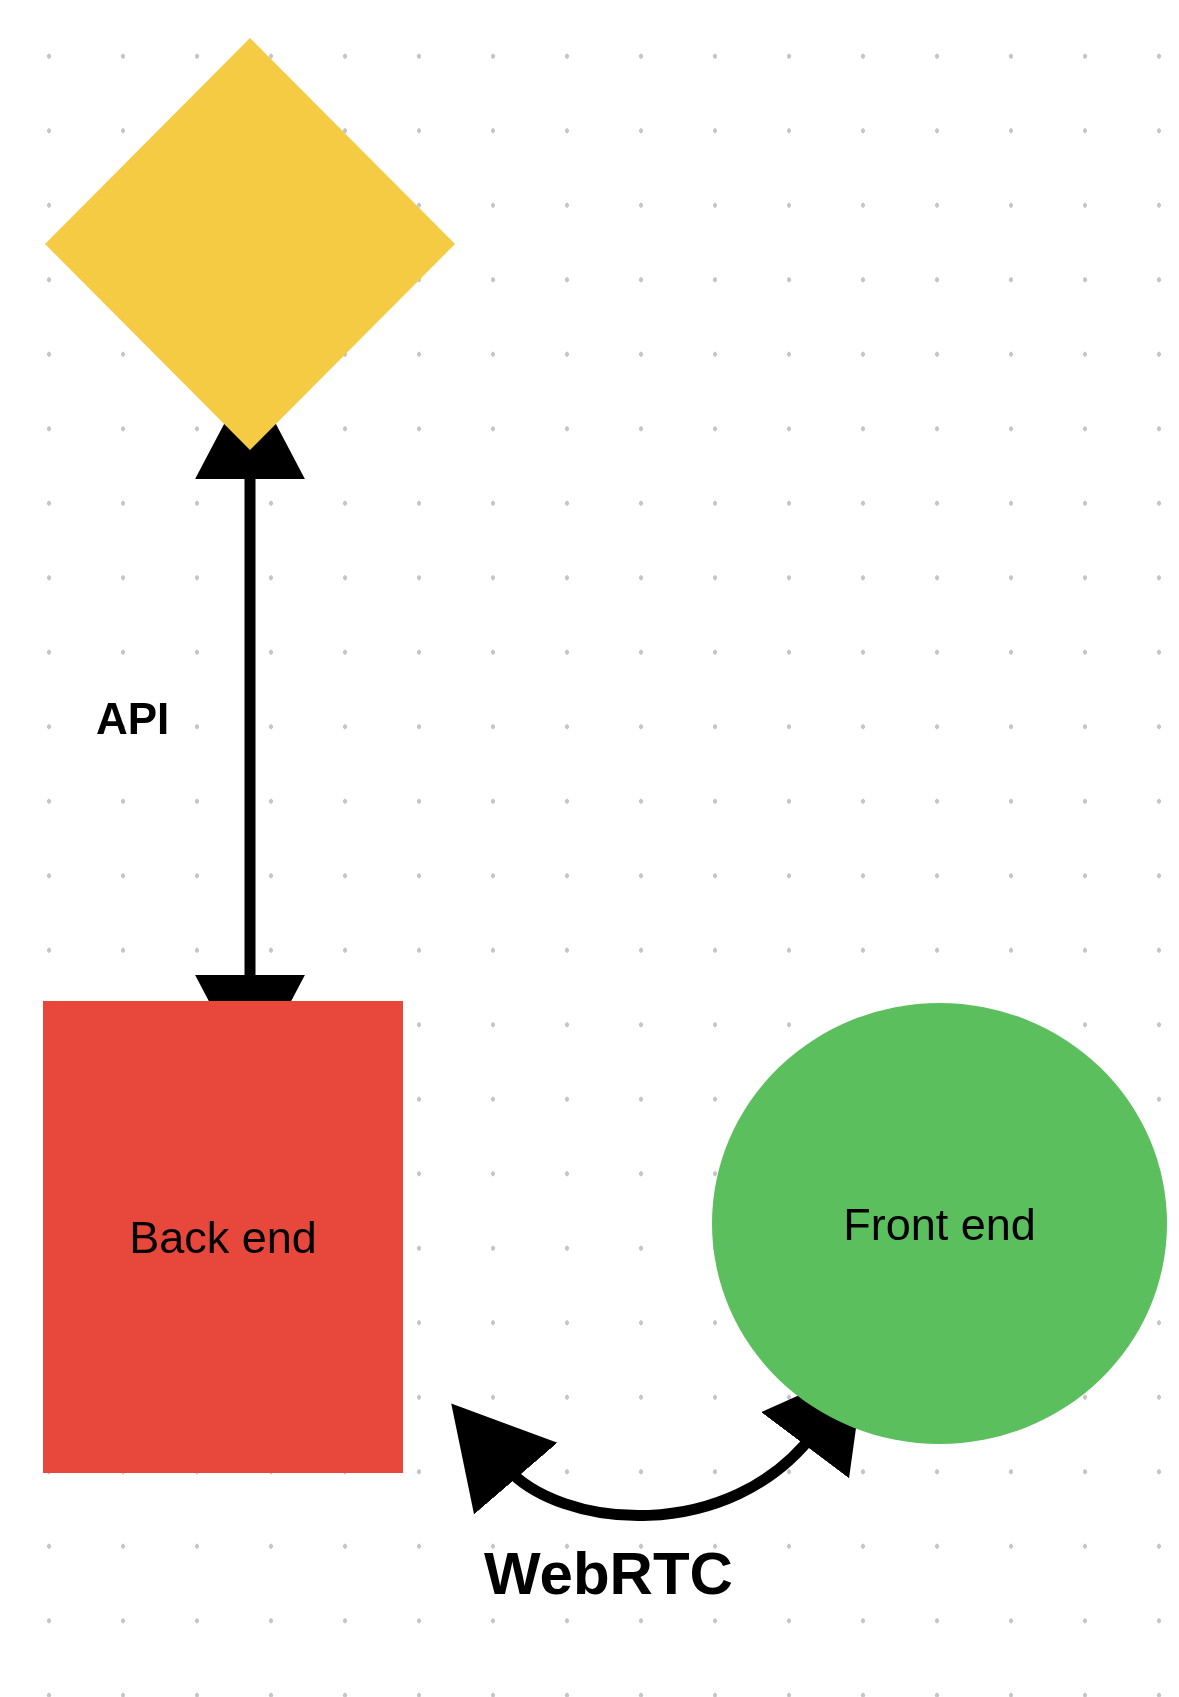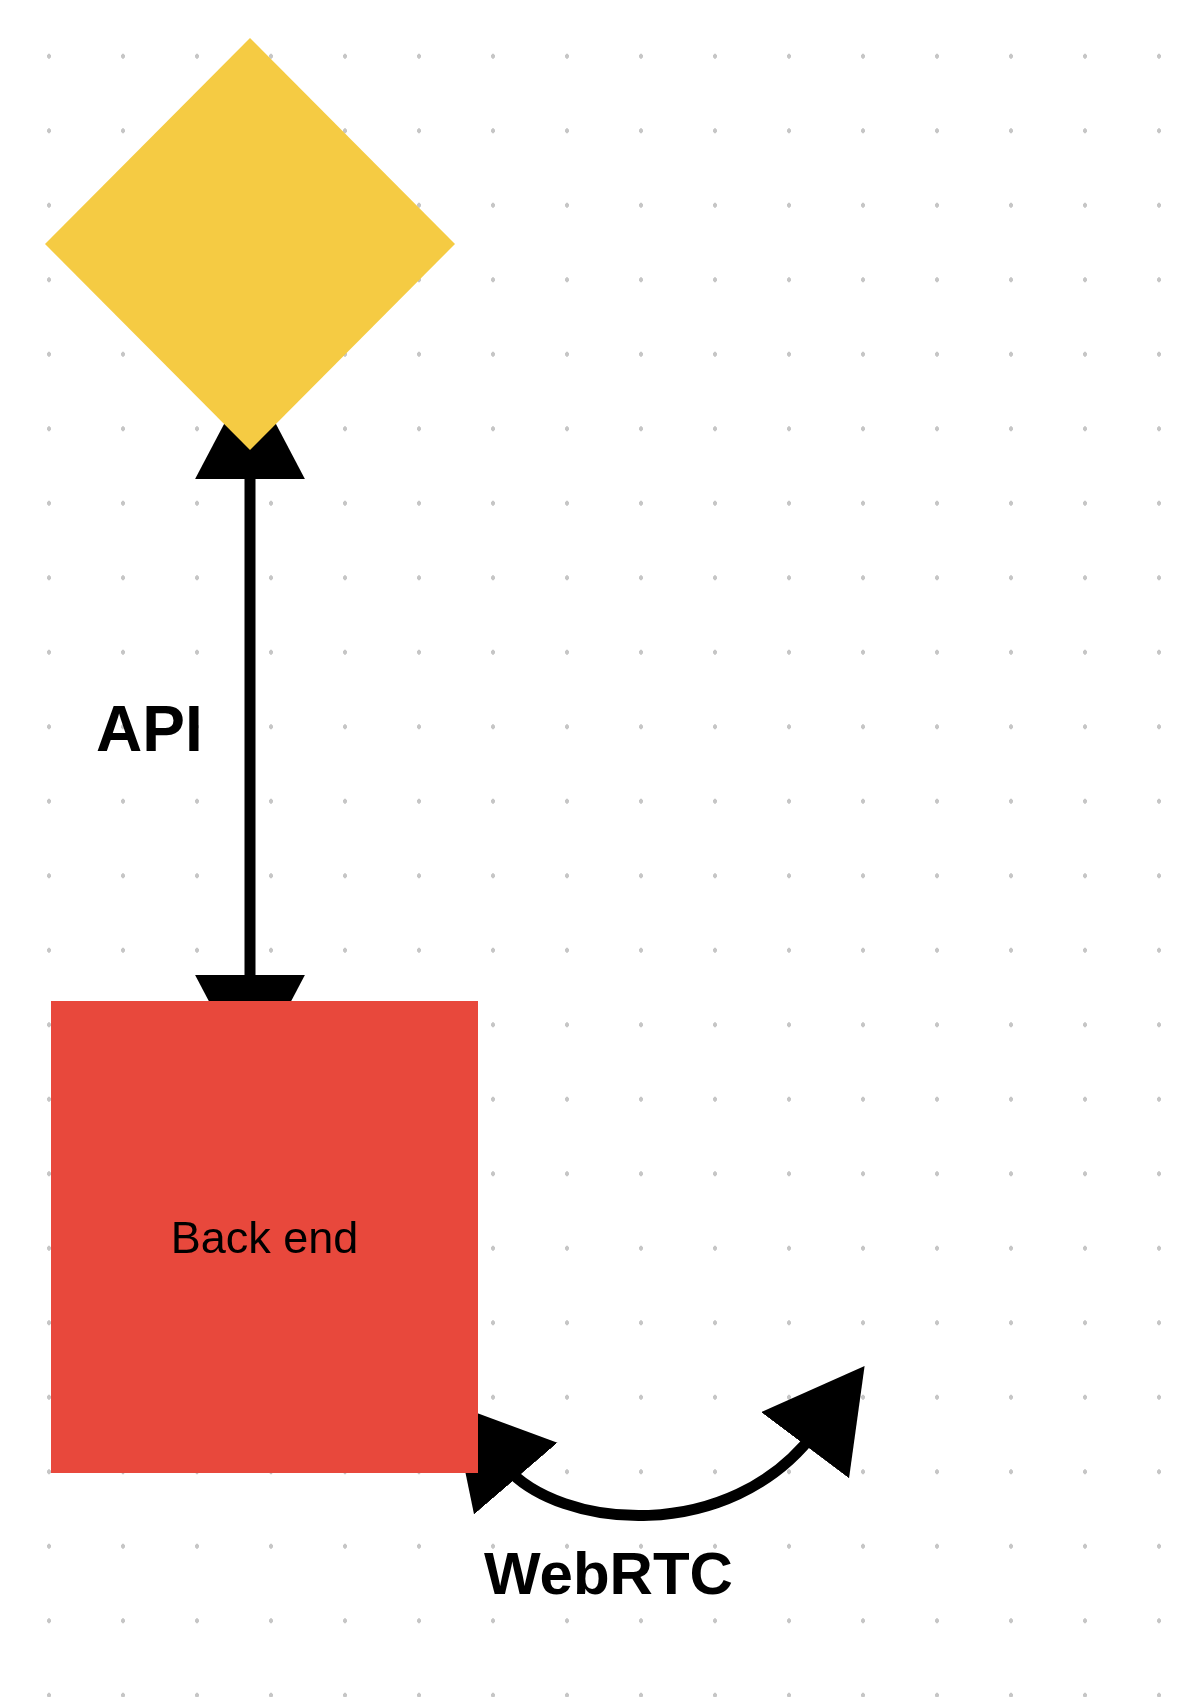--- a/index.html
+++ b/index.html
@@ -51,24 +51,23 @@
     transform: translateY(-50%);
     font-size: 45px;
     line-height: 1;
   }
 
   
   #backend-node {
     position: absolute;
     left: 43px;
     top: 1001px;
-    width: 427px;
+    width: 360px;
     height: 472px;
     background: #E8483C;
-    margin-left: 8px;
   }
   #backend-node .node-label {
     top: 50%;
     transform: translateY(-50%);
     font-size: 45px;
     line-height: 1;
   }
 
   
   #frontend-node {
@@ -102,21 +101,21 @@
     position: absolute;
     color: #000000;
     font-family: "Liberation Sans", sans-serif;
     font-weight: bold;
     white-space: nowrap;
     line-height: 1;
   }
   #api-label {
     left: 96px;
     top: 697px;
-    font-size: 64px;
+    font-size: 44px;
   }
   #webrtc-label {
     left: 484px;
     top: 1544px;
     font-size: 60px;
   }
 </style>
 </head>
 <body>
 
@@ -145,18 +144,21 @@
   </svg>
 
   <div id="llm-node">
     <div class="diamond-fill"></div>
   </div>
 
   <div id="backend-node">
     <div class="node-label">Back end</div>
   </div>
 
+  <div id="frontend-node">
+    <div class="node-label">Front end</div>
+  </div>
 
   <div class="edge-label" id="api-label">API</div>
 
   <div class="edge-label" id="webrtc-label">WebRTC</div>
 
 </div>
 
 </body></html>

